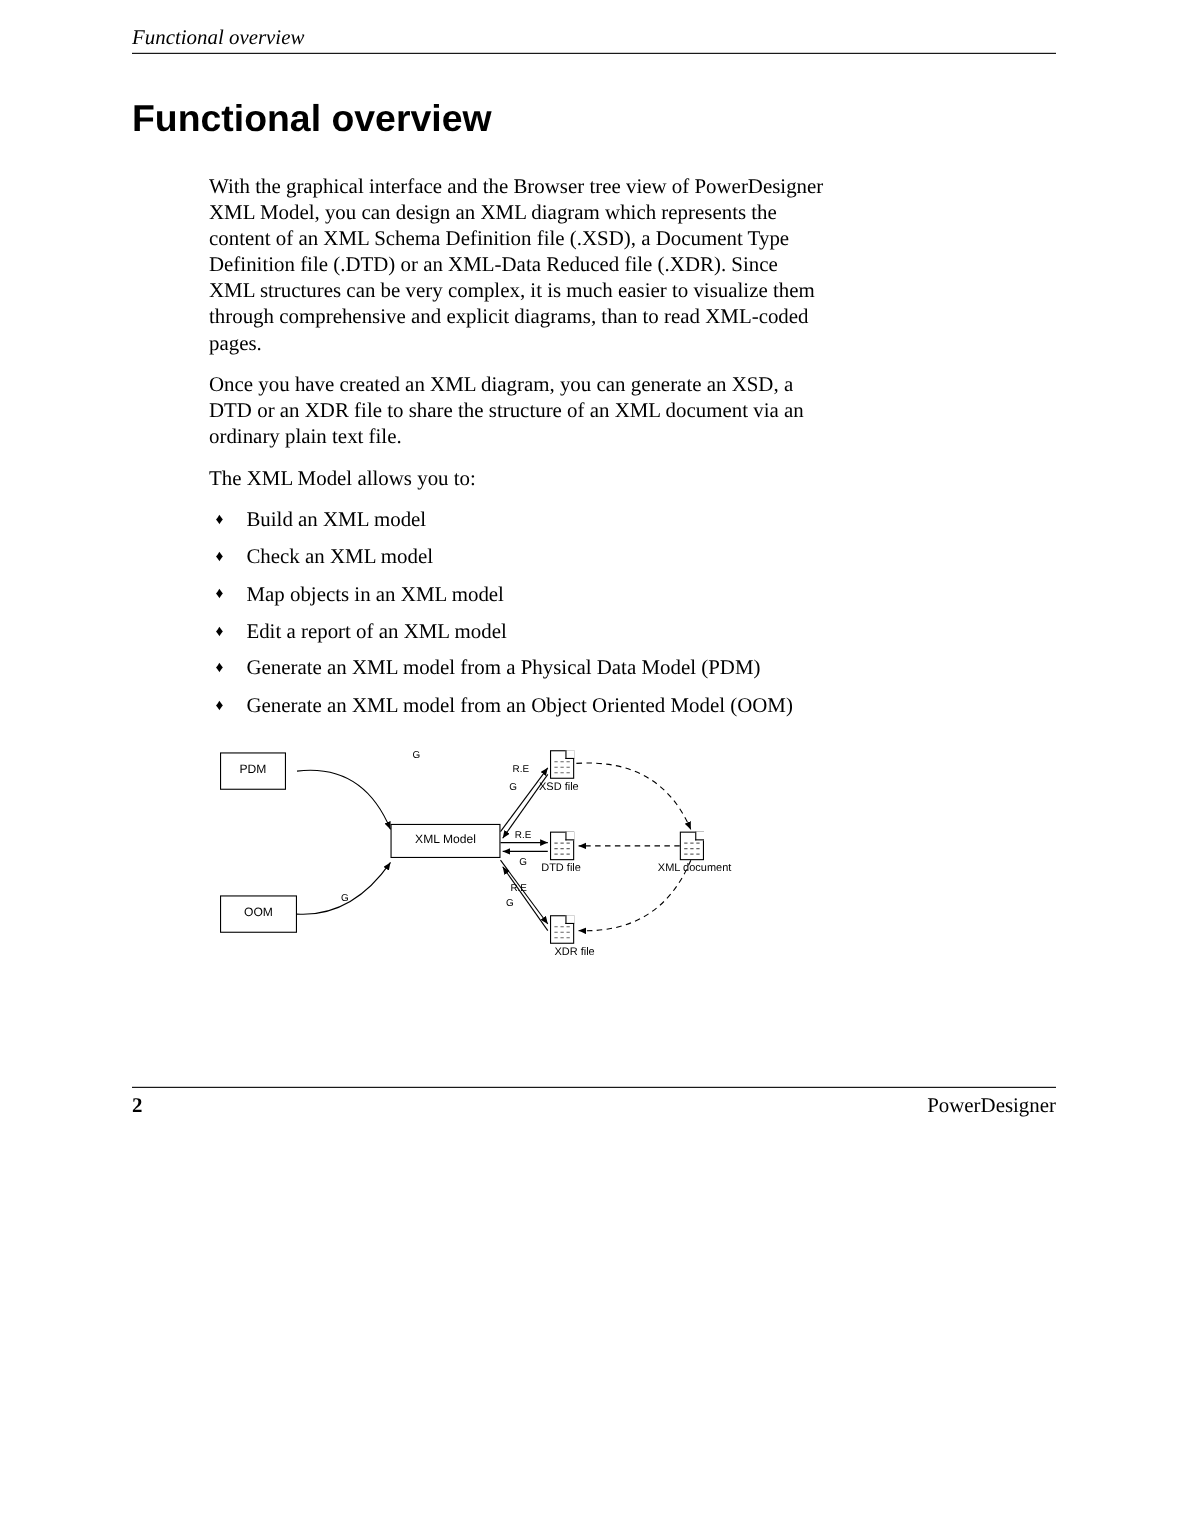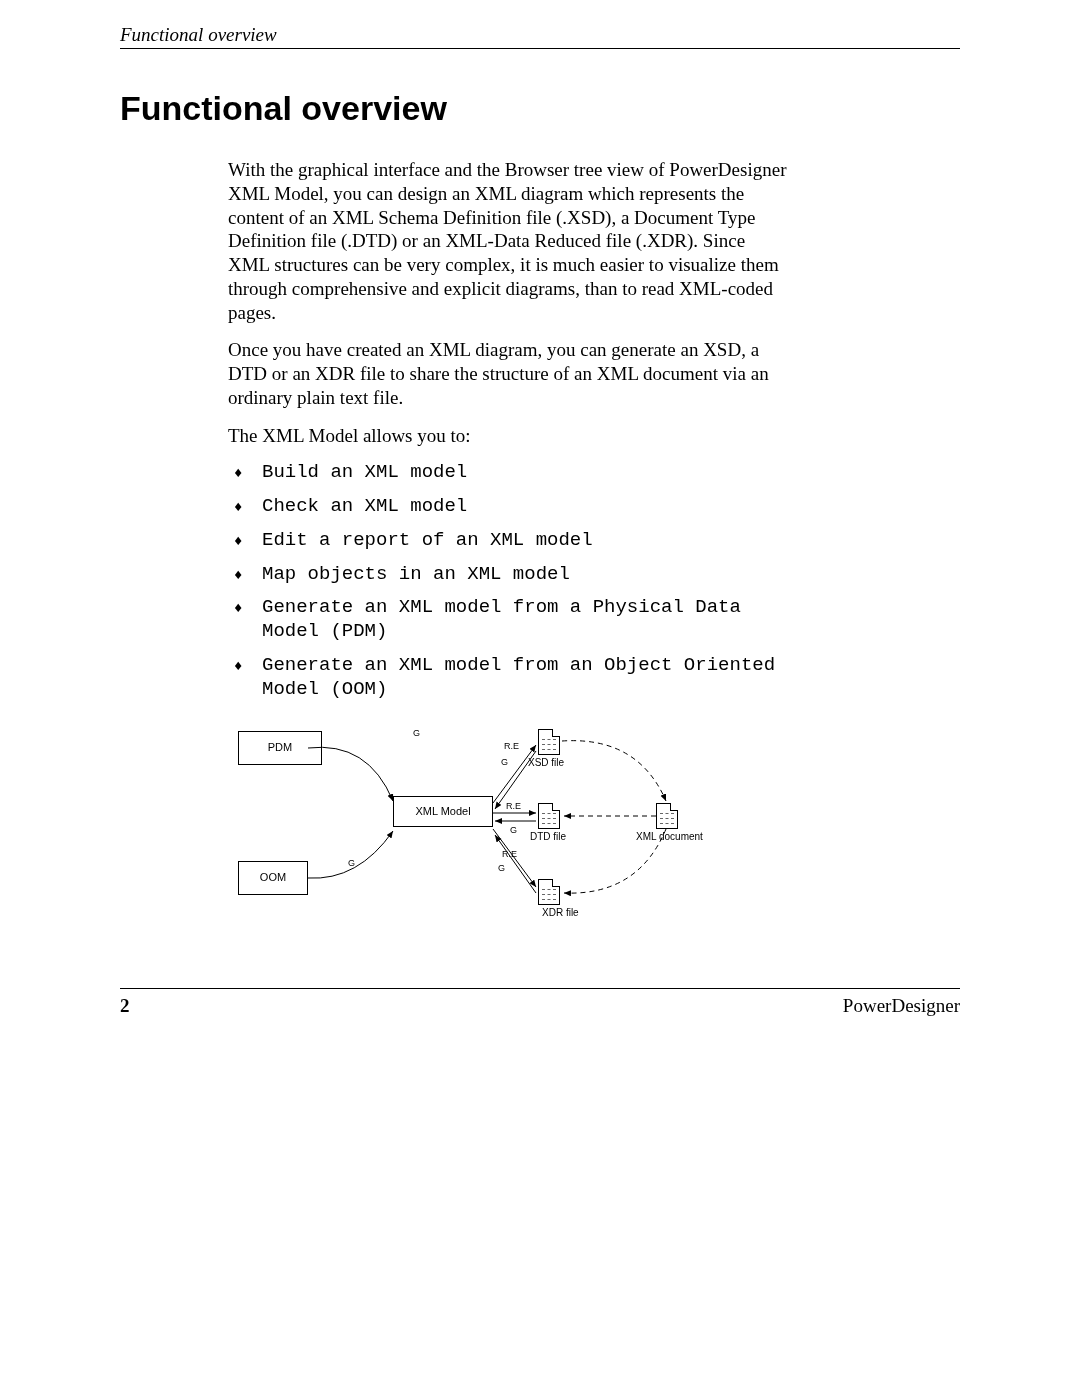--- a/index.html
+++ b/index.html
@@ -23,34 +23,33 @@
     padding-bottom: 2px;
     margin-bottom: 40px;
   }
   h1.section-title {
     font-family: Arial, Helvetica, sans-serif;
     font-weight: bold;
     font-size: 34px;
     margin: 0 0 30px 0;
   }
   .body-block {
-    margin-left: 108px;
+    margin-left: 70px;
     width: 560px;
     font-size: 19px;
     line-height: 1.25;
   }
   .body-block p {
     margin: 0 0 14px 0;
     text-align: left;
   }
   ul.diamond {
     list-style: none;
     padding: 0;
     margin: 4px 0 0 0;
-    font-family: Liberation Mono, monospace;
   }
   ul.diamond li {
     position: relative;
     padding-left: 34px;
     margin: 0 0 10px 0;
   }
   ul.diamond li::before {
     content: "♦";
     position: absolute;
     left: 6px;
@@ -152,30 +151,30 @@
   <h1 class="section-title">Functional overview</h1>
 
   <div class="body-block">
     <p>With the graphical interface and the Browser tree view of PowerDesigner XML Model, you can design an XML diagram which represents the content of an XML Schema Definition file (.XSD), a Document Type Definition file (.DTD) or an XML-Data Reduced file (.XDR). Since XML structures can be very complex, it is much easier to visualize them through comprehensive and explicit diagrams, than to read XML-coded pages.</p>
     <p>Once you have created an XML diagram, you can generate an XSD, a DTD or an XDR file to share the structure of an XML document via an ordinary plain text file.</p>
     <p>The XML Model allows you to:</p>
 
     <ul class="diamond">
       <li>Build an XML model</li>
       <li>Check an XML model</li>
+      <li>Map objects in an XML model</li>
       <li>Edit a report of an XML model</li>
-      <li>Map objects in an XML model</li>
       <li>Generate an XML model from a Physical Data Model (PDM)</li>
       <li>Generate an XML model from an Object Oriented Model (OOM)</li>
     </ul>
 
     <div class="diagram-wrap">
       <div class="diagram">
 
-        <div class="dbox" style="left:0;top:10px;width:84px;height:34px">PDM</div>
+        <div class="dbox" style="left:0;top:10px;width:60px;height:34px">PDM</div>
         <div class="dbox" style="left:0;top:140px;width:70px;height:34px">OOM</div>
         <div class="dbox" style="left:155px;top:75px;width:100px;height:31px">XML Model</div>
 
         <div class="file-ico" style="left:300px;top:8px">
             <div class="lines"></div>
           </div>
         <div class="dlabel" style="left:290px;top:36px">XSD file</div>
 
         <div class="file-ico" style="left:300px;top:82px">
             <div class="lines"></div>

